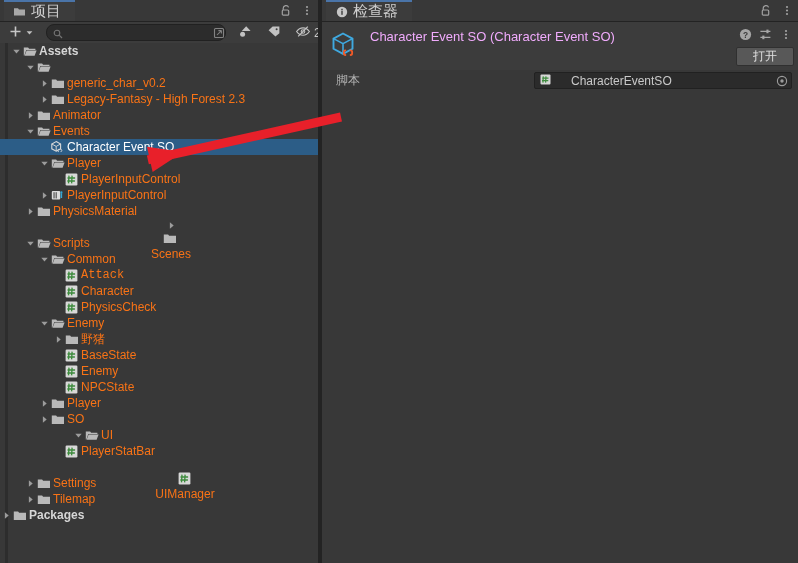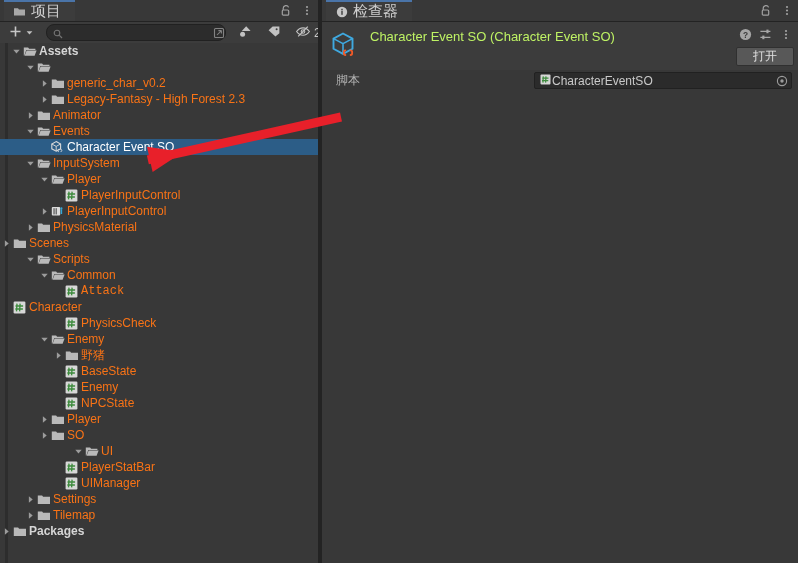--- a/index.html
+++ b/index.html
@@ -67,35 +67,35 @@
   .row .ic{width:15px;height:16px;display:inline-flex;align-items:center;justify-content:center;flex:0 0 15px;margin-right:2px;}
   .row .lbl{font-size:12px;color:#f97316;line-height:16px;}
   .row.sel .lbl{color:#ffffff;}
   .row.bold .lbl{font-weight:bold;color:#d6d6d6;}
   .left-gutter{position:absolute;left:5px;top:0;width:3px;height:563px;background:#2d2d2d;}
   .left-gutter2{position:absolute;left:0;top:0;width:5px;height:563px;background:#383838;}
 
   
   .insp-head{position:relative;height:48px;background:#3c3c3c;border-bottom:1px solid #303030;}
   .insp-icon{position:absolute;left:6px;top:7px;width:34px;height:34px;}
-  .insp-title{position:absolute;left:48px;top:7px;font-size:13px;color:#bef264;}
+  .insp-title{position:absolute;left:48px;top:7px;font-size:13px;color:#f0abfc;}
   .insp-head-icons{position:absolute;right:6px;top:6px;display:flex;align-items:center;gap:7px;}
   .open-btn{
     position:absolute;right:4px;top:25px;height:17px;min-width:40px;
     background:#585858;border:1px solid #303030;border-radius:2px;
     display:flex;align-items:center;justify-content:center;padding:0 8px;
     color:#e0e0e0;font-size:12px;
   }
   .insp-body{position:absolute;left:0;right:0;top:70px;bottom:0;background:#383838;}
   .prop-row{height:21px;display:flex;align-items:center;padding-left:14px;}
   .prop-label{width:198px;font-size:12px;color:#b4b4b4;}
   .obj-field{
     position:relative;flex:1;margin-right:6px;height:17px;
     background:#2b2b2b;border:1px solid #212121;border-radius:2px;
-    display:flex;align-items:center;gap:1px;padding-left:5px;box-sizing:border-box;
+    display:flex;align-items:center;gap:20px;padding-left:5px;box-sizing:border-box;
   }
   .obj-field .ofname{font-size:12px;color:#c9c9c9;}
   .obj-field .ofpick{position:absolute;right:3px;top:2px;width:12px;height:12px;}
 
   
   #arrow{position:absolute;left:0;top:0;width:798px;height:563px;pointer-events:none;}
 </style>
 </head>
 <body>
 
@@ -280,34 +280,20 @@
             <span class="ic">
               <svg width="15" height="14" viewBox="0 0 15 14">
                 <path d="M6.2 1.6 10.6 4v4.8L6.2 11.2 1.8 8.8V4z" fill="none" stroke="#d9d9d9" stroke-width="1.1"></path>
                 <path d="M1.8 4l4.4 2.4L10.6 4M6.2 6.4v4.8" fill="none" stroke="#d9d9d9" stroke-width="0.95"></path>
                 <path d="M8.5 9.4c-.8 0-.8.6-.8 1.1s0 1.1.8 1.1" fill="none" stroke="#d9d9d9" stroke-width="1" stroke-linecap="round"></path>
                 <path d="M11 9.4c.8 0 .8.6.8 1.1s0 1.1-.8 1.1" fill="none" stroke="#d9d9d9" stroke-width="1" stroke-linecap="round"></path>
               </svg>
             </span>
             <span class="lbl">Character Event SO</span>
           </div>
-          <div class="row" style="padding-left: 24px;">
-            <span class="tw">
-              <svg width="9" height="9" viewBox="0 0 9 9">
-                <path d="M1.3 2.8h6.4L4.5 6.6z" fill="#9c9c9c"></path>
-              </svg>
-            </span>
-            <span class="ic">
-              <svg width="14" height="13" viewBox="0 0 14 13">
-                <path d="M0.8 2.6h4.3l1 1.2h6.3v1.1H3.3L1.4 10.6H0.8z" fill="#b9b9b9"></path>
-                <path d="M3.6 5.6h10L11.6 10.8H1.6z" fill="#b9b9b9"></path>
-              </svg>
-            </span>
-            <span class="lbl">InputSystem</span>
-          </div>
           <div class="row" style="padding-left: 38px;">
             <span class="tw">
               <svg width="9" height="9" viewBox="0 0 9 9">
                 <path d="M1.3 2.8h6.4L4.5 6.6z" fill="#9c9c9c"></path>
               </svg>
             </span>
             <span class="ic">
               <svg width="14" height="13" viewBox="0 0 14 13">
                 <path d="M0.8 2.6h4.3l1 1.2h6.3v1.1H3.3L1.4 10.6H0.8z" fill="#b9b9b9"></path>
                 <path d="M3.6 5.6h10L11.6 10.8H1.6z" fill="#b9b9b9"></path>
@@ -348,21 +334,21 @@
                 <path d="M2.9 1.3v6.4l3.8-3.2z" fill="#9c9c9c"></path>
               </svg>
             </span>
             <span class="ic">
               <svg width="14" height="13" viewBox="0 0 14 13">
                 <path d="M0.8 2.6h4.3l1 1.2h6.9v7.2H0.8z" fill="#b9b9b9"></path>
               </svg>
             </span>
             <span class="lbl">PhysicsMaterial</span>
           </div>
-          <div class="row" style="">
+          <div class="row" style="padding-left: 24px; flex-direction: column;">
             <span class="tw">
               <svg width="9" height="9" viewBox="0 0 9 9">
                 <path d="M2.9 1.3v6.4l3.8-3.2z" fill="#9c9c9c"></path>
               </svg>
             </span>
             <span class="ic">
               <svg width="14" height="13" viewBox="0 0 14 13">
                 <path d="M0.8 2.6h4.3l1 1.2h6.9v7.2H0.8z" fill="#b9b9b9"></path>
               </svg>
             </span>
@@ -399,21 +385,21 @@
           <div class="row" style="padding-left: 52px; font-family: Liberation Mono, monospace;">
             <span class="tw"></span>
             <span class="ic">
               <svg width="13" height="13" viewBox="0 0 13 13">
                 <rect x="0.6" y="0.6" width="11.8" height="11.8" rx="1.2" fill="#d8d8d8"></rect>
                 <path d="M4 2.6 3.5 10.4M7.1 2.6l-.5 7.8M2.5 5h7.6M2.3 8h7.6" stroke="#3d8b3d" stroke-width="1.35"></path>
               </svg>
             </span>
             <span class="lbl">Attack</span>
           </div>
-          <div class="row" style="">
+          <div class="row" style="padding-left: 52px;">
             <span class="tw"></span>
             <span class="ic">
               <svg width="13" height="13" viewBox="0 0 13 13">
                 <rect x="0.6" y="0.6" width="11.8" height="11.8" rx="1.2" fill="#d8d8d8"></rect>
                 <path d="M4 2.6 3.5 10.4M7.1 2.6l-.5 7.8M2.5 5h7.6M2.3 8h7.6" stroke="#3d8b3d" stroke-width="1.35"></path>
               </svg>
             </span>
             <span class="lbl">Character</span>
           </div>
           <div class="row" style="padding-left: 52px;">
@@ -526,21 +512,21 @@
           <div class="row" style="padding-left: 52px;">
             <span class="tw"></span>
             <span class="ic">
               <svg width="13" height="13" viewBox="0 0 13 13">
                 <rect x="0.6" y="0.6" width="11.8" height="11.8" rx="1.2" fill="#d8d8d8"></rect>
                 <path d="M4 2.6 3.5 10.4M7.1 2.6l-.5 7.8M2.5 5h7.6M2.3 8h7.6" stroke="#3d8b3d" stroke-width="1.35"></path>
               </svg>
             </span>
             <span class="lbl">PlayerStatBar</span>
           </div>
-          <div class="row" style="padding-left: 52px;">
+          <div class="row" style="padding-left: 52px; flex-direction: column;">
             <span class="tw"></span>
             <span class="ic">
               <svg width="13" height="13" viewBox="0 0 13 13">
                 <rect x="0.6" y="0.6" width="11.8" height="11.8" rx="1.2" fill="#d8d8d8"></rect>
                 <path d="M4 2.6 3.5 10.4M7.1 2.6l-.5 7.8M2.5 5h7.6M2.3 8h7.6" stroke="#3d8b3d" stroke-width="1.35"></path>
               </svg>
             </span>
             <span class="lbl">UIManager</span>
           </div>
           <div class="row" style="padding-left: 24px;">

